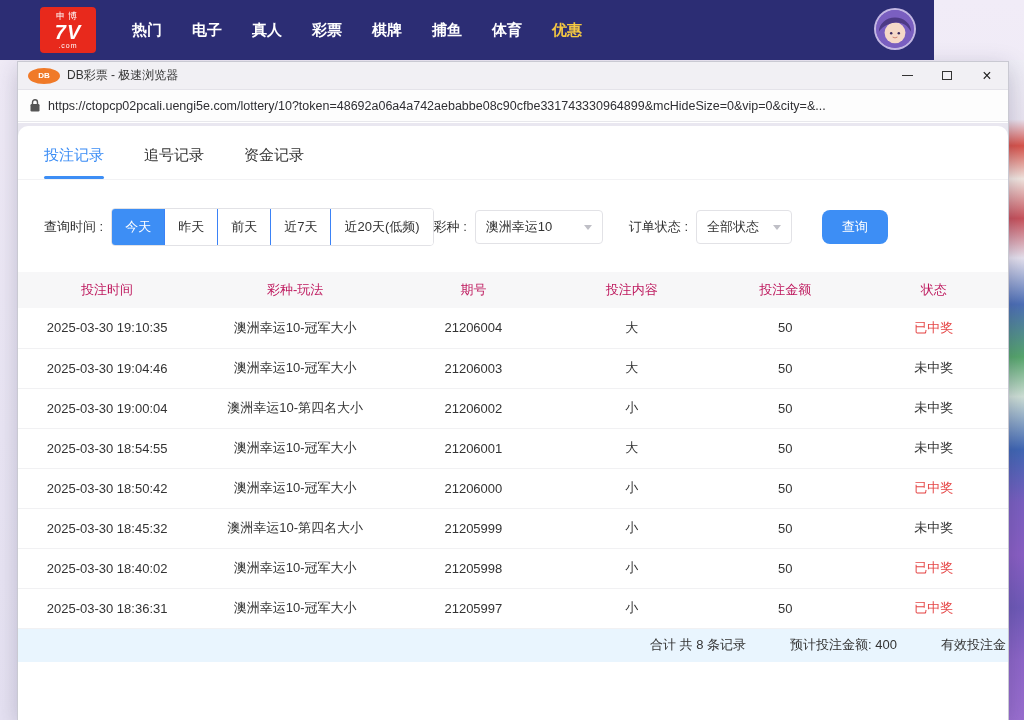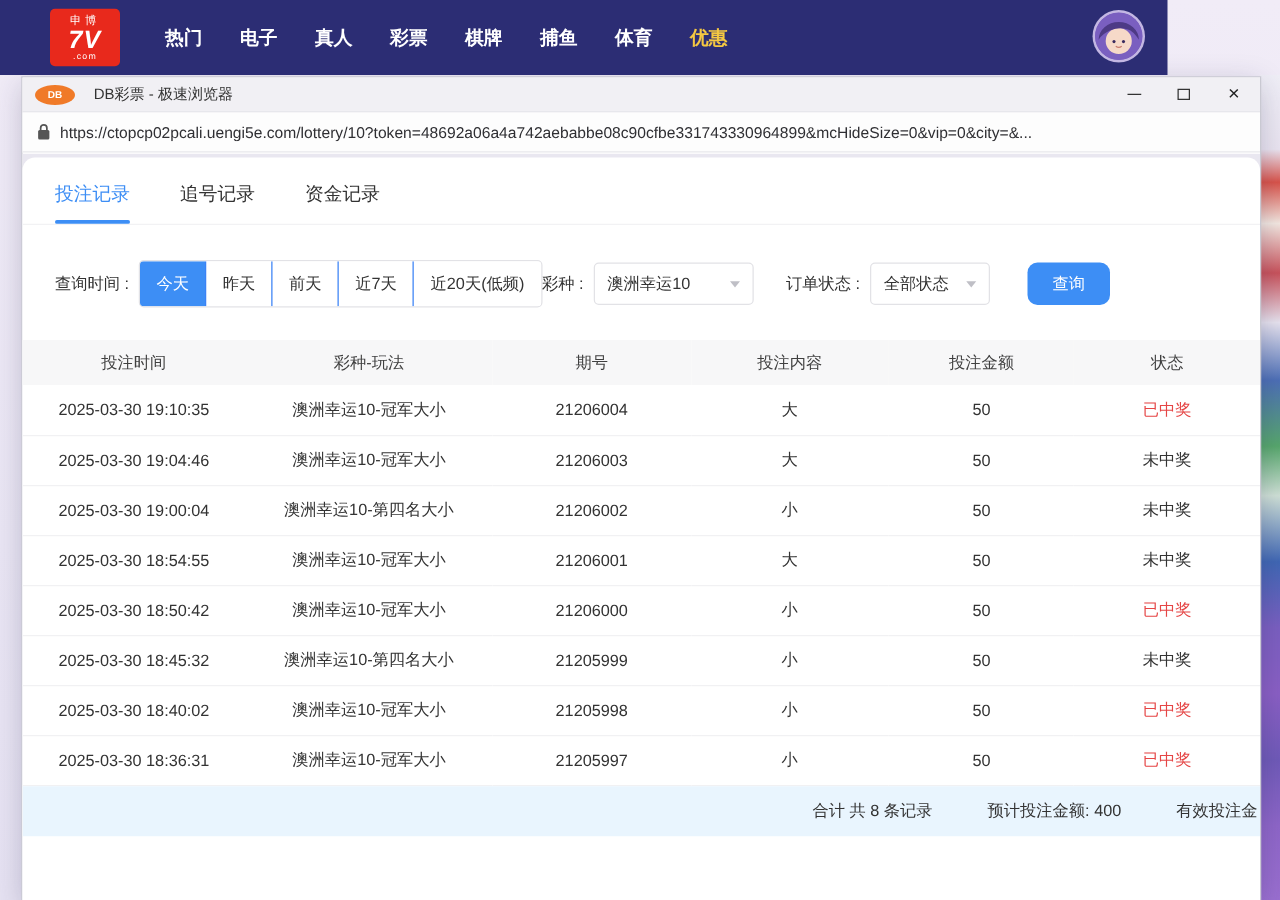--- a/index.html
+++ b/index.html
@@ -32,21 +32,21 @@
   .nav-item.active{color:#f5c842;}
   .avatar{position:absolute;right:18px;top:8px;width:42px;height:42px;border-radius:50%;
     border:2px solid rgba(255,255,255,.55);overflow:hidden;cursor:pointer;background:#7a5fc0;}
 
   
   .bwindow{position:absolute;left:18px;top:62px;width:990px;height:658px;
     background:#fff;box-shadow:0 0 0 1px #c9c9d2,0 6px 22px rgba(40,40,80,.25);}
   .titlebar{height:28px;background:#f1f0f4;display:flex;align-items:center;
     padding:0 10px;border-bottom:1px solid #e4e3e9;}
   .favicon{width:32px;height:16px;border-radius:50%;background:#f07a28;color:#fff;
-    font-size:8px;font-weight:bold;display:flex;align-items:center;justify-content:center;margin-right:15px;}
+    font-size:8px;font-weight:bold;display:flex;align-items:center;justify-content:center;margin-right:7px;}
   .wtitle{font-size:12px;color:#333;}
   .win-controls{margin-left:auto;display:flex;align-items:center;gap:26px;padding-right:4px;}
   .wc{cursor:pointer;display:inline-flex;align-items:center;justify-content:center;width:14px;height:14px;}
   .wc-min i{display:block;width:11px;height:0;border-top:1px solid #333;}
   .wc-max i{display:block;width:10px;height:9px;border:1px solid #333;}
   .wc-close{font-size:16px;color:#222;line-height:1;}
 
   .addressbar{height:32px;background:#fdfdfd;display:flex;align-items:center;
     padding:0 12px;border-bottom:1px solid #e8e8ec;}
   .lock{margin-right:8px;display:inline-flex;}
@@ -76,33 +76,33 @@
     font-size:13px;color:#333;cursor:pointer;margin-right:26px;min-width:128px;}
   .select.small{min-width:96px;}
   .chev{width:0;height:0;border-left:4.5px solid transparent;border-right:4.5px solid transparent;
     border-top:5px solid #bfbfc6;margin-left:10px;}
   .search-btn{background:#3d8ef5;color:#fff;border:none;border-radius:8px;
     width:66px;height:34px;font-size:13px;cursor:pointer;margin-left:4px;
     font-family:"Liberation Sans","DejaVu Sans",sans-serif;}
 
   
   table{width:100%;border-collapse:collapse;margin-top:26px;}
-  thead th{background:#f7f7f8;color:#404040;font-size:13px;font-weight:normal;
+  thead th{background:#f7f7f8;color:#be185d;font-size:13px;font-weight:normal;
     height:36px;text-align:center;}
   th:nth-child(1),td:nth-child(1){width:18%;}
   th:nth-child(2),td:nth-child(2){width:20%;}
   th:nth-child(3),td:nth-child(3){width:16%;}
   th:nth-child(4),td:nth-child(4){width:16%;}
   th:nth-child(5),td:nth-child(5){width:15%;}
   th:nth-child(6),td:nth-child(6){width:15%;}
   tbody td{height:40px;font-size:13px;color:#333;text-align:center;
     border-bottom:1px solid #f1f1f3;}
   td.won{color:#e54545;}
 
-  .tfoot{background:#e9f5fe;height:40px;display:flex;align-items:center;
+  .tfoot{background:#e9f5fe;height:33px;display:flex;align-items:center;
     justify-content:flex-end;gap:44px;font-size:13px;color:#333;
     padding-right:2px;white-space:nowrap;overflow:hidden;}
 </style>
 </head>
 <body>
 
 <div class="desktop-strip"></div>
 
 <header class="topnav">
   <div class="logo">

